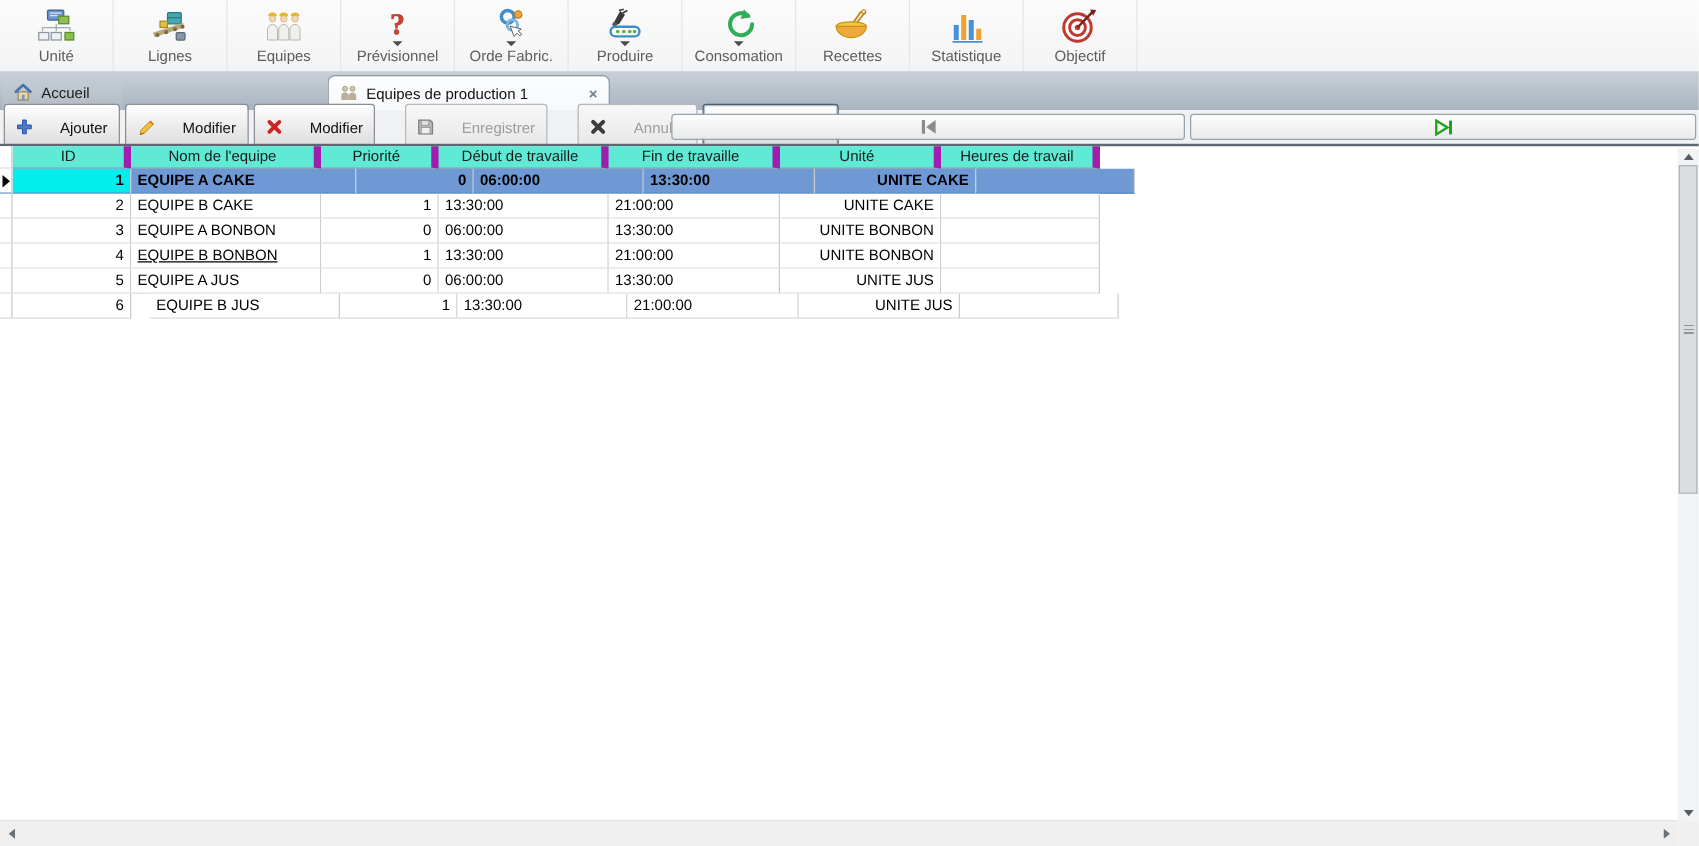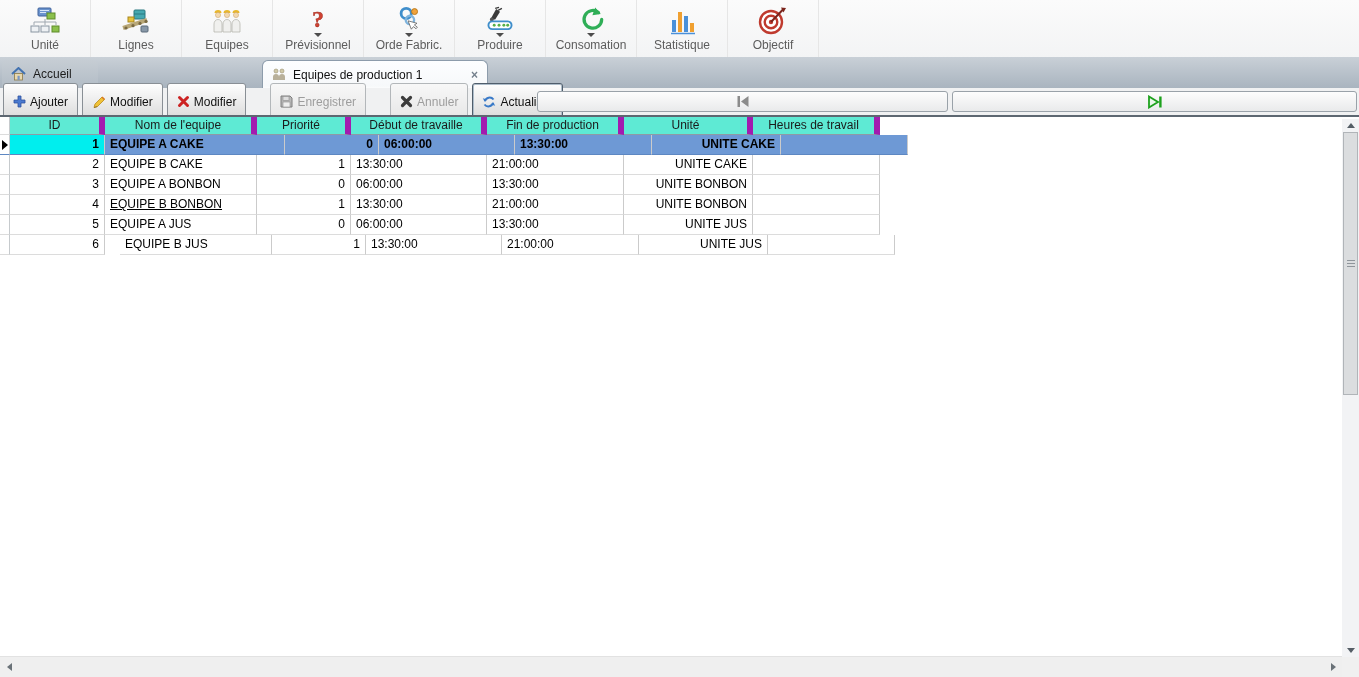--- a/index.html
+++ b/index.html
@@ -26,21 +26,21 @@
   .tab-home span{font-size:12px;color:#1c1c1c;}
   .tab-active{position:absolute;left:262px;top:3px;height:28px;width:226px;box-sizing:border-box;
     background:linear-gradient(#fdfeff,#f6f8fa);border:1px solid #8d9cab;border-bottom:none;
     border-radius:6px 6px 0 0;display:flex;align-items:center;gap:7px;padding:0 9px;
     box-shadow:0 -1px 2px rgba(255,255,255,.6) inset;}
   .tab-active .tab-label{font-size:12px;color:#111;white-space:nowrap;flex:1;}
   .tab-close{font-size:12px;font-weight:bold;color:#74808c;line-height:12px;cursor:default;}
   
   .buttonbar{position:absolute;top:88px;left:0;width:1359px;height:27px;background:#f0f1f2;
     display:flex;align-items:center;padding-left:3px;box-sizing:border-box;}
-  .btn{height:37px;display:inline-flex;align-items:center;gap:4px;padding:0 9px;margin-right:4px;
+  .btn{height:37px;display:inline-flex;align-items:center;gap:22px;padding:0 9px;margin-right:4px;
     background:linear-gradient(#fefefe,#dadada);border:1px solid #898f95;border-radius:3px;
     font-size:12px;color:#101010;cursor:default;box-sizing:border-box;white-space:nowrap;}
   .btn.disabled{color:#9d9d9d;border-color:#b3b7ba;background:linear-gradient(#f8f8f8,#e6e6e6);margin-left:20px;}
   .btn.focused{border-color:#4f5d6b;box-shadow:inset 0 0 0 1px #aebdca;}
   .navbtn{position:absolute;top:3px;height:21px;box-sizing:border-box;
     background:linear-gradient(#fdfdfd,#e9eaeb);border:1px solid #9aa2a9;border-radius:3px;
     display:flex;align-items:center;justify-content:center;cursor:default;}
   .navbtn.first{left:537px;width:411px;}
   .navbtn.last{left:952px;width:405px;}
   
@@ -183,20 +183,31 @@
     <div class="ricon">
       <svg width="28" height="26" viewBox="0 0 28 28">
         <path d="M22 7 a9.5 9.5 0 1 0 3.5 7.5" fill="none" stroke="#2fae57" stroke-width="3.5" stroke-linecap="round"></path>
         <path d="M18.5 1.5 l6 7 -9 1.5 z" fill="#2fae57"></path>
       </svg>
       <span class="rdrop"></span>
     </div>
     <div class="rlabel">Consomation</div>
   </div>
 
+  <div class="ritem">
+    <div class="ricon">
+      <svg width="30" height="28" viewBox="0 0 30 28">
+        <path d="M22 2 l-7 10 M25 3 l-8 10" stroke="#c08a20" stroke-width="1.6" fill="none"></path>
+        <circle cx="24" cy="2.5" r="1.6" fill="none" stroke="#c08a20" stroke-width="1"></circle>
+        <ellipse cx="14" cy="14" rx="12" ry="3.5" fill="#f6c63c" stroke="#c89418"></ellipse>
+        <path d="M2 14 a12 9 0 0 0 24 0 Z" fill="#f0a83c" stroke="#c89418"></path>
+      </svg>
+    </div>
+    <div class="rlabel">Recettes</div>
+  </div>
 
   <div class="ritem">
     <div class="ricon">
       <svg width="30" height="28" viewBox="0 0 30 28">
         <rect x="5" y="13" width="4" height="12" fill="#4a90d9"></rect>
         <rect x="11" y="5" width="4" height="20" fill="#f0a030"></rect>
         <rect x="17" y="9" width="4" height="16" fill="#4a90d9"></rect>
         <rect x="23" y="16" width="4" height="9" fill="#f0a030"></rect>
         <path d="M4 26.5h24" stroke="#4a90d9" stroke-width="1.5"></path>
       </svg>
@@ -328,21 +339,21 @@
 </div>
 
 <div class="content">
   <div class="grid">
     <div class="grow ghead" id="gridHead">
         <div class="hcell ind"></div>
         <div class="hcell" style="width: 95px;">ID</div>
         <div class="hcell" style="width: 152px;">Nom de l'equipe</div>
         <div class="hcell" style="width: 94px;">Priorité</div>
         <div class="hcell" style="width: 136px;">Début de travaille</div>
-        <div class="hcell" style="width: 137px;">Fin de production</div>
+        <div class="hcell" style="width: 137px;">Fin de travaille</div>
         <div class="hcell" style="width: 129px;">Unité</div>
         <div class="hcell" style="width: 127px;">Heures de travail</div>
       </div>
     <div id="gridBody">
         <div class="grow selected">
           <div class="cell ind">
             <div class="rowarrow"></div>
           </div>
           <div class="cell ar idsel" style="width: 95px;">1</div>
           <div class="cell al" style="width: 180px;">EQUIPE A CAKE</div>

